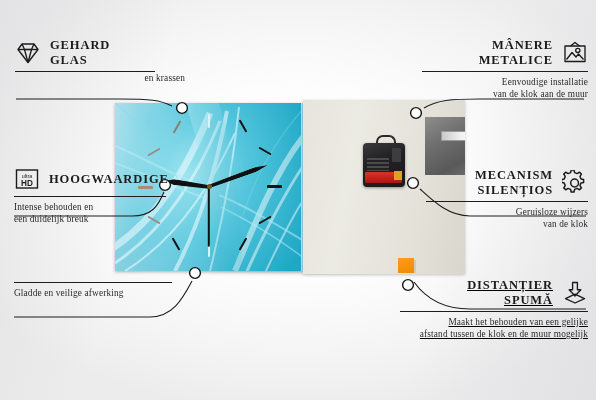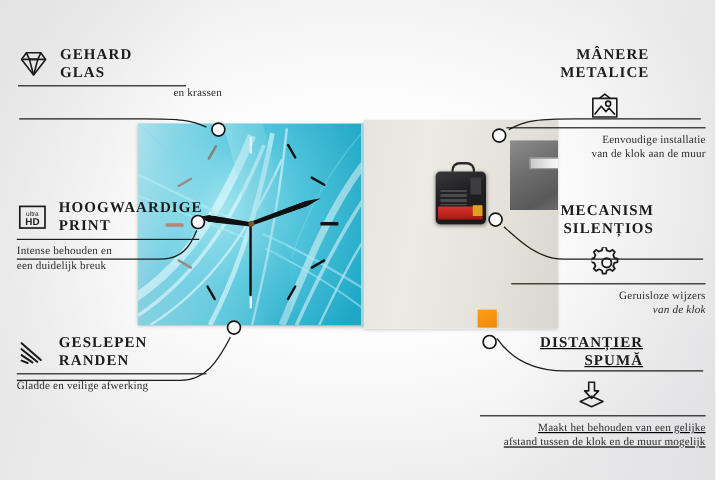--- a/index.html
+++ b/index.html
@@ -61,21 +61,21 @@
   
   .callout{position:absolute;}
   .co-head{display:flex;align-items:center;gap:9px;}
   .co-title{font-size:12.5px;font-weight:700;letter-spacing:.9px;color:#1b1b1b;
     line-height:14.5px;text-transform:uppercase;}
   .co-rule{height:1px;background:#1d1d1d;margin-top:4px;}
   .co-sub{font-size:9.3px;color:#2a2a2a;line-height:12.2px;margin-top:4px;letter-spacing:.15px;}
   .left .co-head{justify-content:flex-start;}
   .left .co-title{text-align:left;}
   .left .co-sub{text-align:left;}
-  .right .co-head{justify-content:flex-end;flex-direction:column;}
+  .right .co-head{justify-content:flex-end;flex-direction:row;}
   .right .co-title{text-align:right;}
   .right .co-sub{text-align:right;}
   .ico{width:26px;height:26px;flex:0 0 26px;display:block;}
   svg.leader{position:absolute;left:0;top:0;width:600px;height:400px;
              pointer-events:none;overflow:visible;}
 </style>
 </head>
 <body>
 
 <div id="stage">
@@ -195,43 +195,28 @@
 
   <div class="callout left" style="left:14px;top:166px;width:180px;">
     <div class="co-head">
       <svg class="ico" viewBox="0 0 26 26">
         <rect x="2.5" y="4" width="21" height="18" fill="none" stroke="#1b1b1b" stroke-width="1.4"></rect>
         <text x="13" y="12" font-family="Liberation Sans, sans-serif" font-size="5.4" text-anchor="middle" fill="#1b1b1b">ultra</text>
         <text x="13" y="19.6" font-family="Liberation Sans, sans-serif" font-size="8.2" font-weight="bold" text-anchor="middle" fill="#1b1b1b">HD</text>
       </svg>
       <div>
         <div class="co-title">HOOGWAARDIGE</div>
-        <div class="co-title">PRINT</div>
       </div>
     </div>
     <div class="co-rule" style="width:152px;"></div>
     <div class="co-sub">Intense behouden en</div>
     <div class="co-sub" style="margin-top:0;">een duidelijk breuk</div>
   </div>
 
   <div class="callout left" style="left:14px;top:278px;width:190px;">
-    <div class="co-head">
-      <svg class="ico" viewBox="0 0 26 26">
-        <g stroke="#1b1b1b" stroke-width="1.7" stroke-linecap="round">
-          <path d="M4 6 L20 20"></path>
-            <path d="M4 11 L17 21.5"></path>
-          <path d="M4 16 L13 22"></path>
-            <path d="M4 20.5 L9 22.5"></path>
-        </g>
-      </svg>
-      <div>
-        <div class="co-title">GESLEPEN</div>
-        <div class="co-title">RANDEN</div>
-      </div>
-    </div>
     <div class="co-rule" style="width:158px;"></div>
     <div class="co-sub">Gladde en veilige afwerking</div>
   </div>
 
   <div class="callout right" style="left:420px;top:38px;width:168px;">
     <div class="co-head">
       <div>
         <div class="co-title">MÂNERE</div>
         <div class="co-title">METALICE</div>
       </div>
@@ -257,21 +242,21 @@
       </div>
       <svg class="ico" viewBox="0 0 26 26">
         <g fill="none" stroke="#1b1b1b" stroke-width="1.5" stroke-linejoin="round">
           <path d="M13 2.6 l2.6 1.0 2.3-1.4 1.9 1.9 -1.4 2.3 1.0 2.6 2.6 0.6 v2.8 l-2.6 0.6 -1.0 2.6 1.4 2.3 -1.9 1.9 -2.3-1.4 -2.6 1.0 -0.6 2.6 h-2.8 l-0.6-2.6 -2.6-1.0 -2.3 1.4 -1.9-1.9 1.4-2.3 -1.0-2.6 -2.6-0.6 v-2.8 l2.6-0.6 1.0-2.6 -1.4-2.3 1.9-1.9 2.3 1.4 2.6-1.0 0.6-2.6 h2.8 Z" transform="translate(-0.4,0)"></path>
           <circle cx="12.6" cy="13" r="3.9"></circle>
         </g>
       </svg>
     </div>
     <div class="co-rule" style="width:162px;margin-left:2px;"></div>
     <div class="co-sub">Geruisloze wijzers</div>
-    <div class="co-sub" style="margin-top:0;font-style:italic;">van de klok</div>
+    <div class="co-sub" style="margin-top:0;">van de klok</div>
   </div>
 
   <div class="callout right" style="left:398px;top:278px;width:190px;text-decoration:underline;">
     <div class="co-head">
       <div style="flex:1;">
         <div class="co-title">DISTANȚIER</div>
         <div class="co-title">SPUMĂ</div>
       </div>
       <svg class="ico" viewBox="0 0 26 26">
         <g fill="none" stroke="#1b1b1b" stroke-width="1.35" stroke-linejoin="round">

